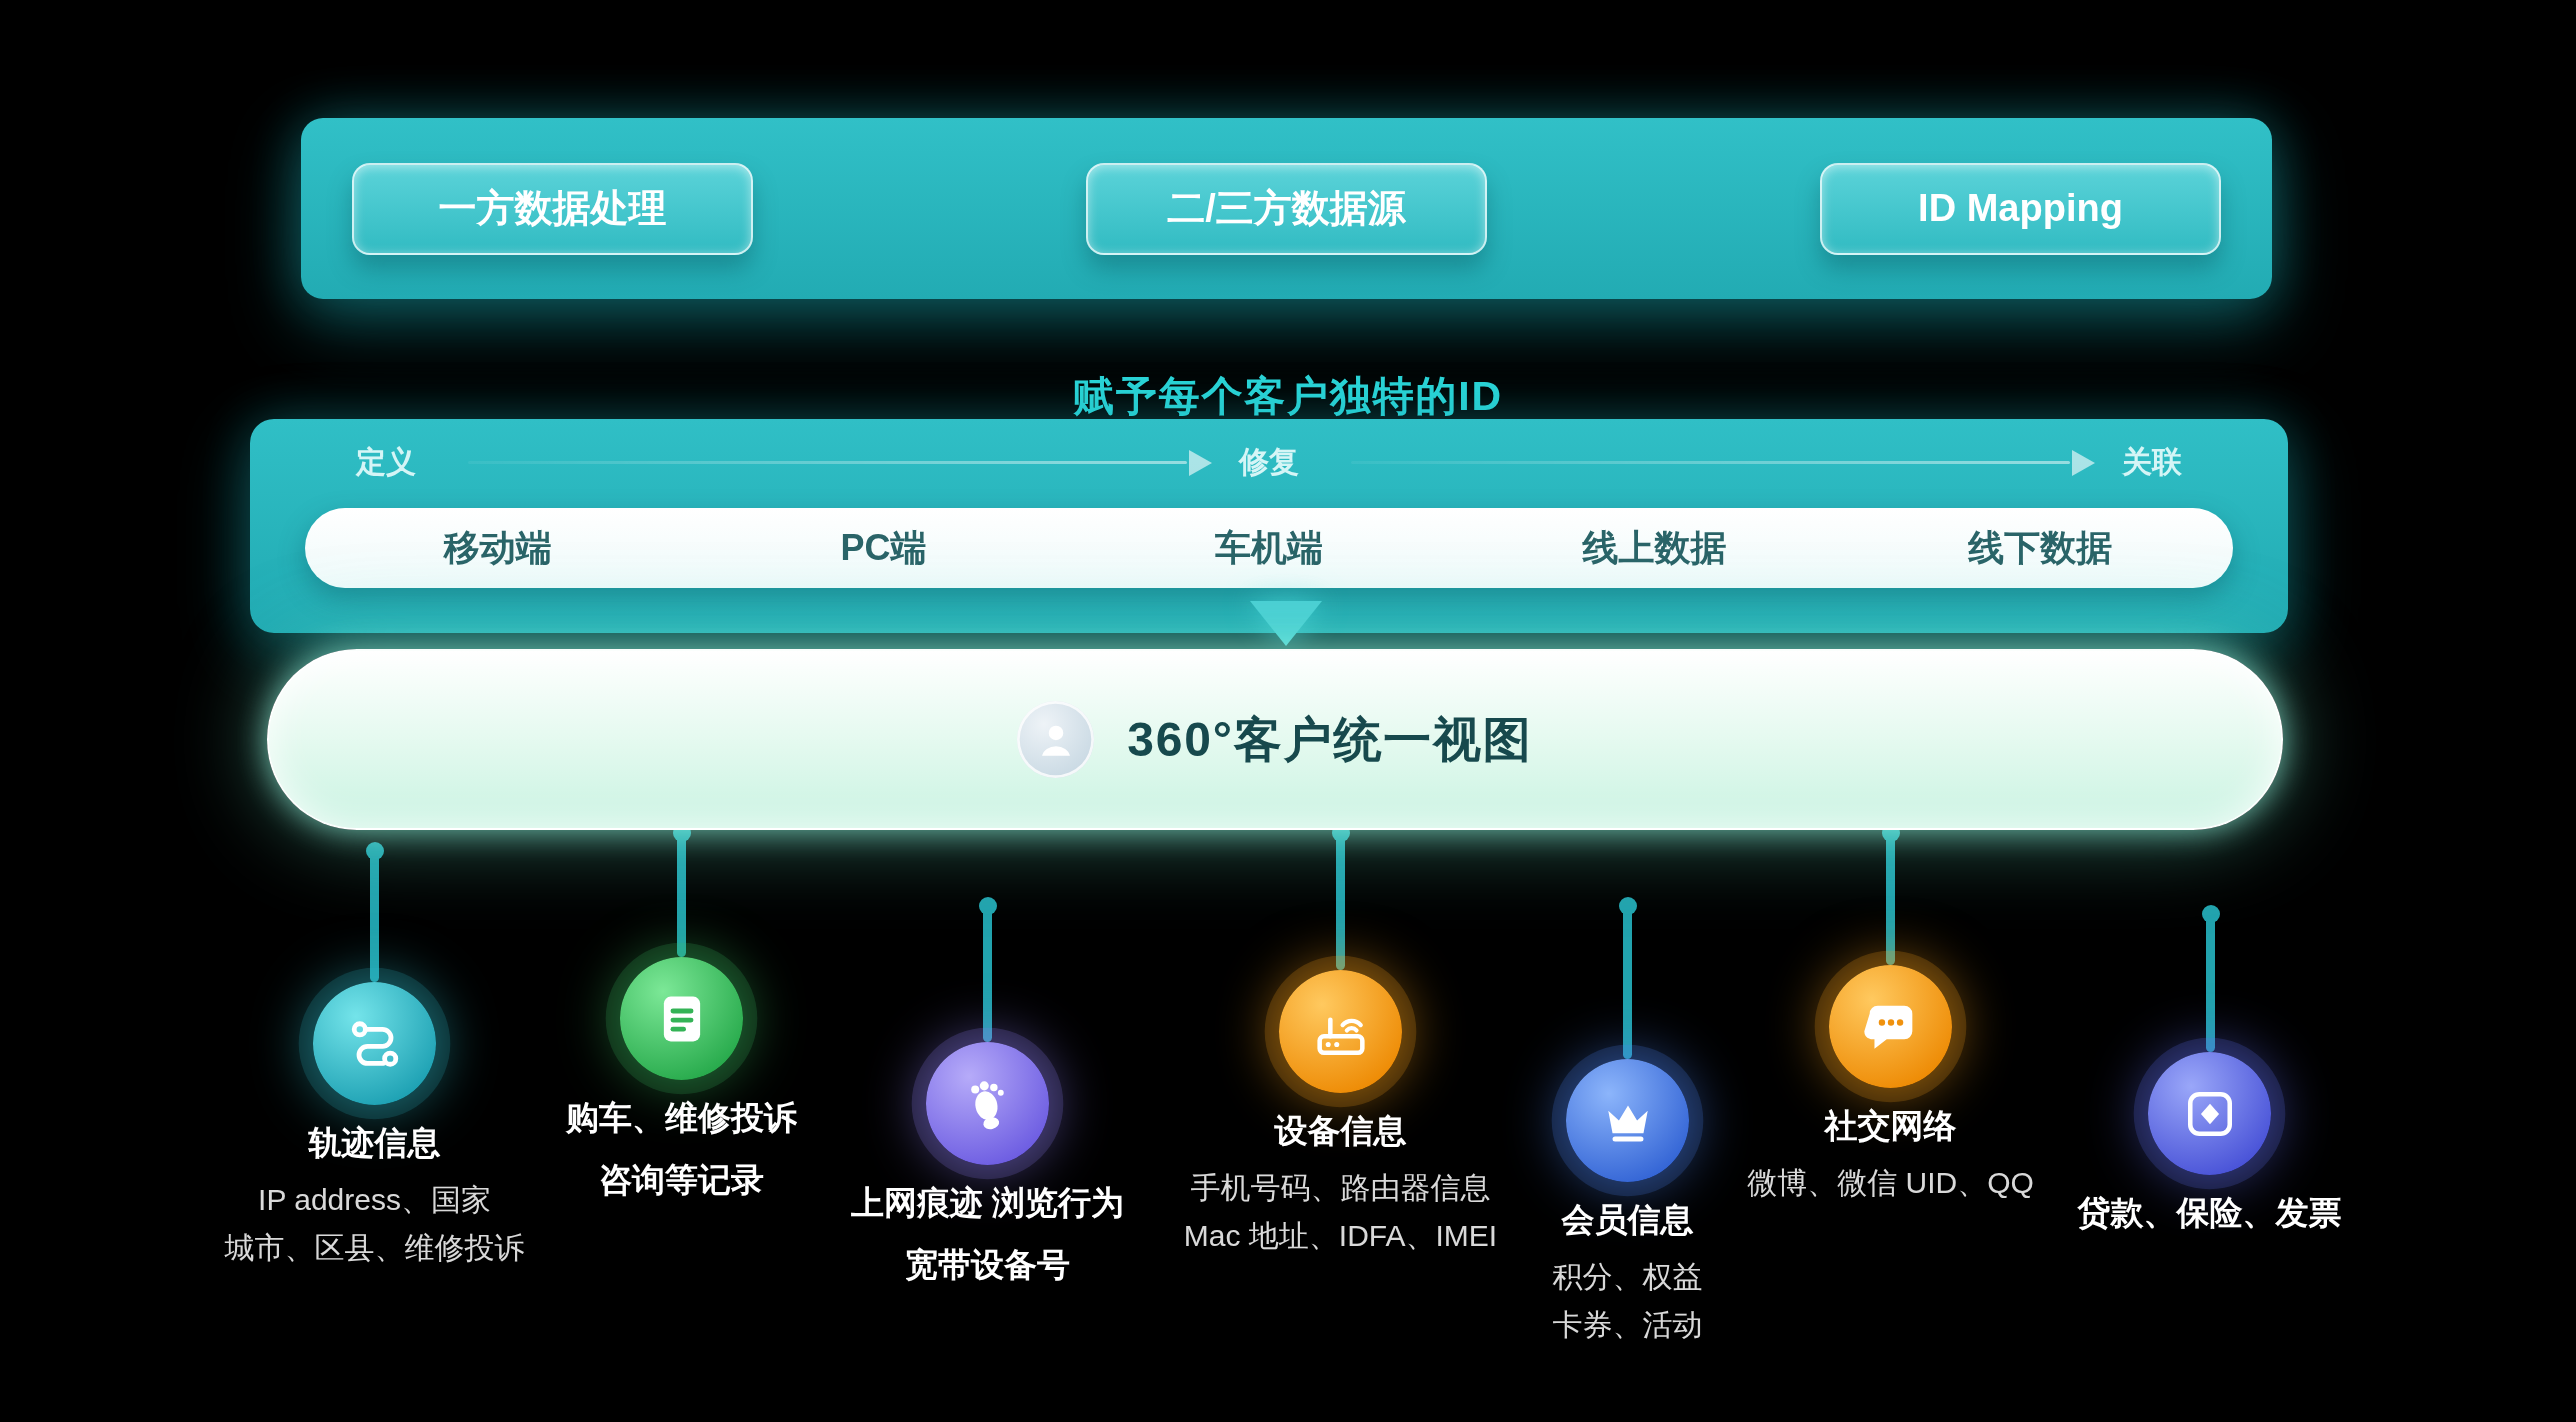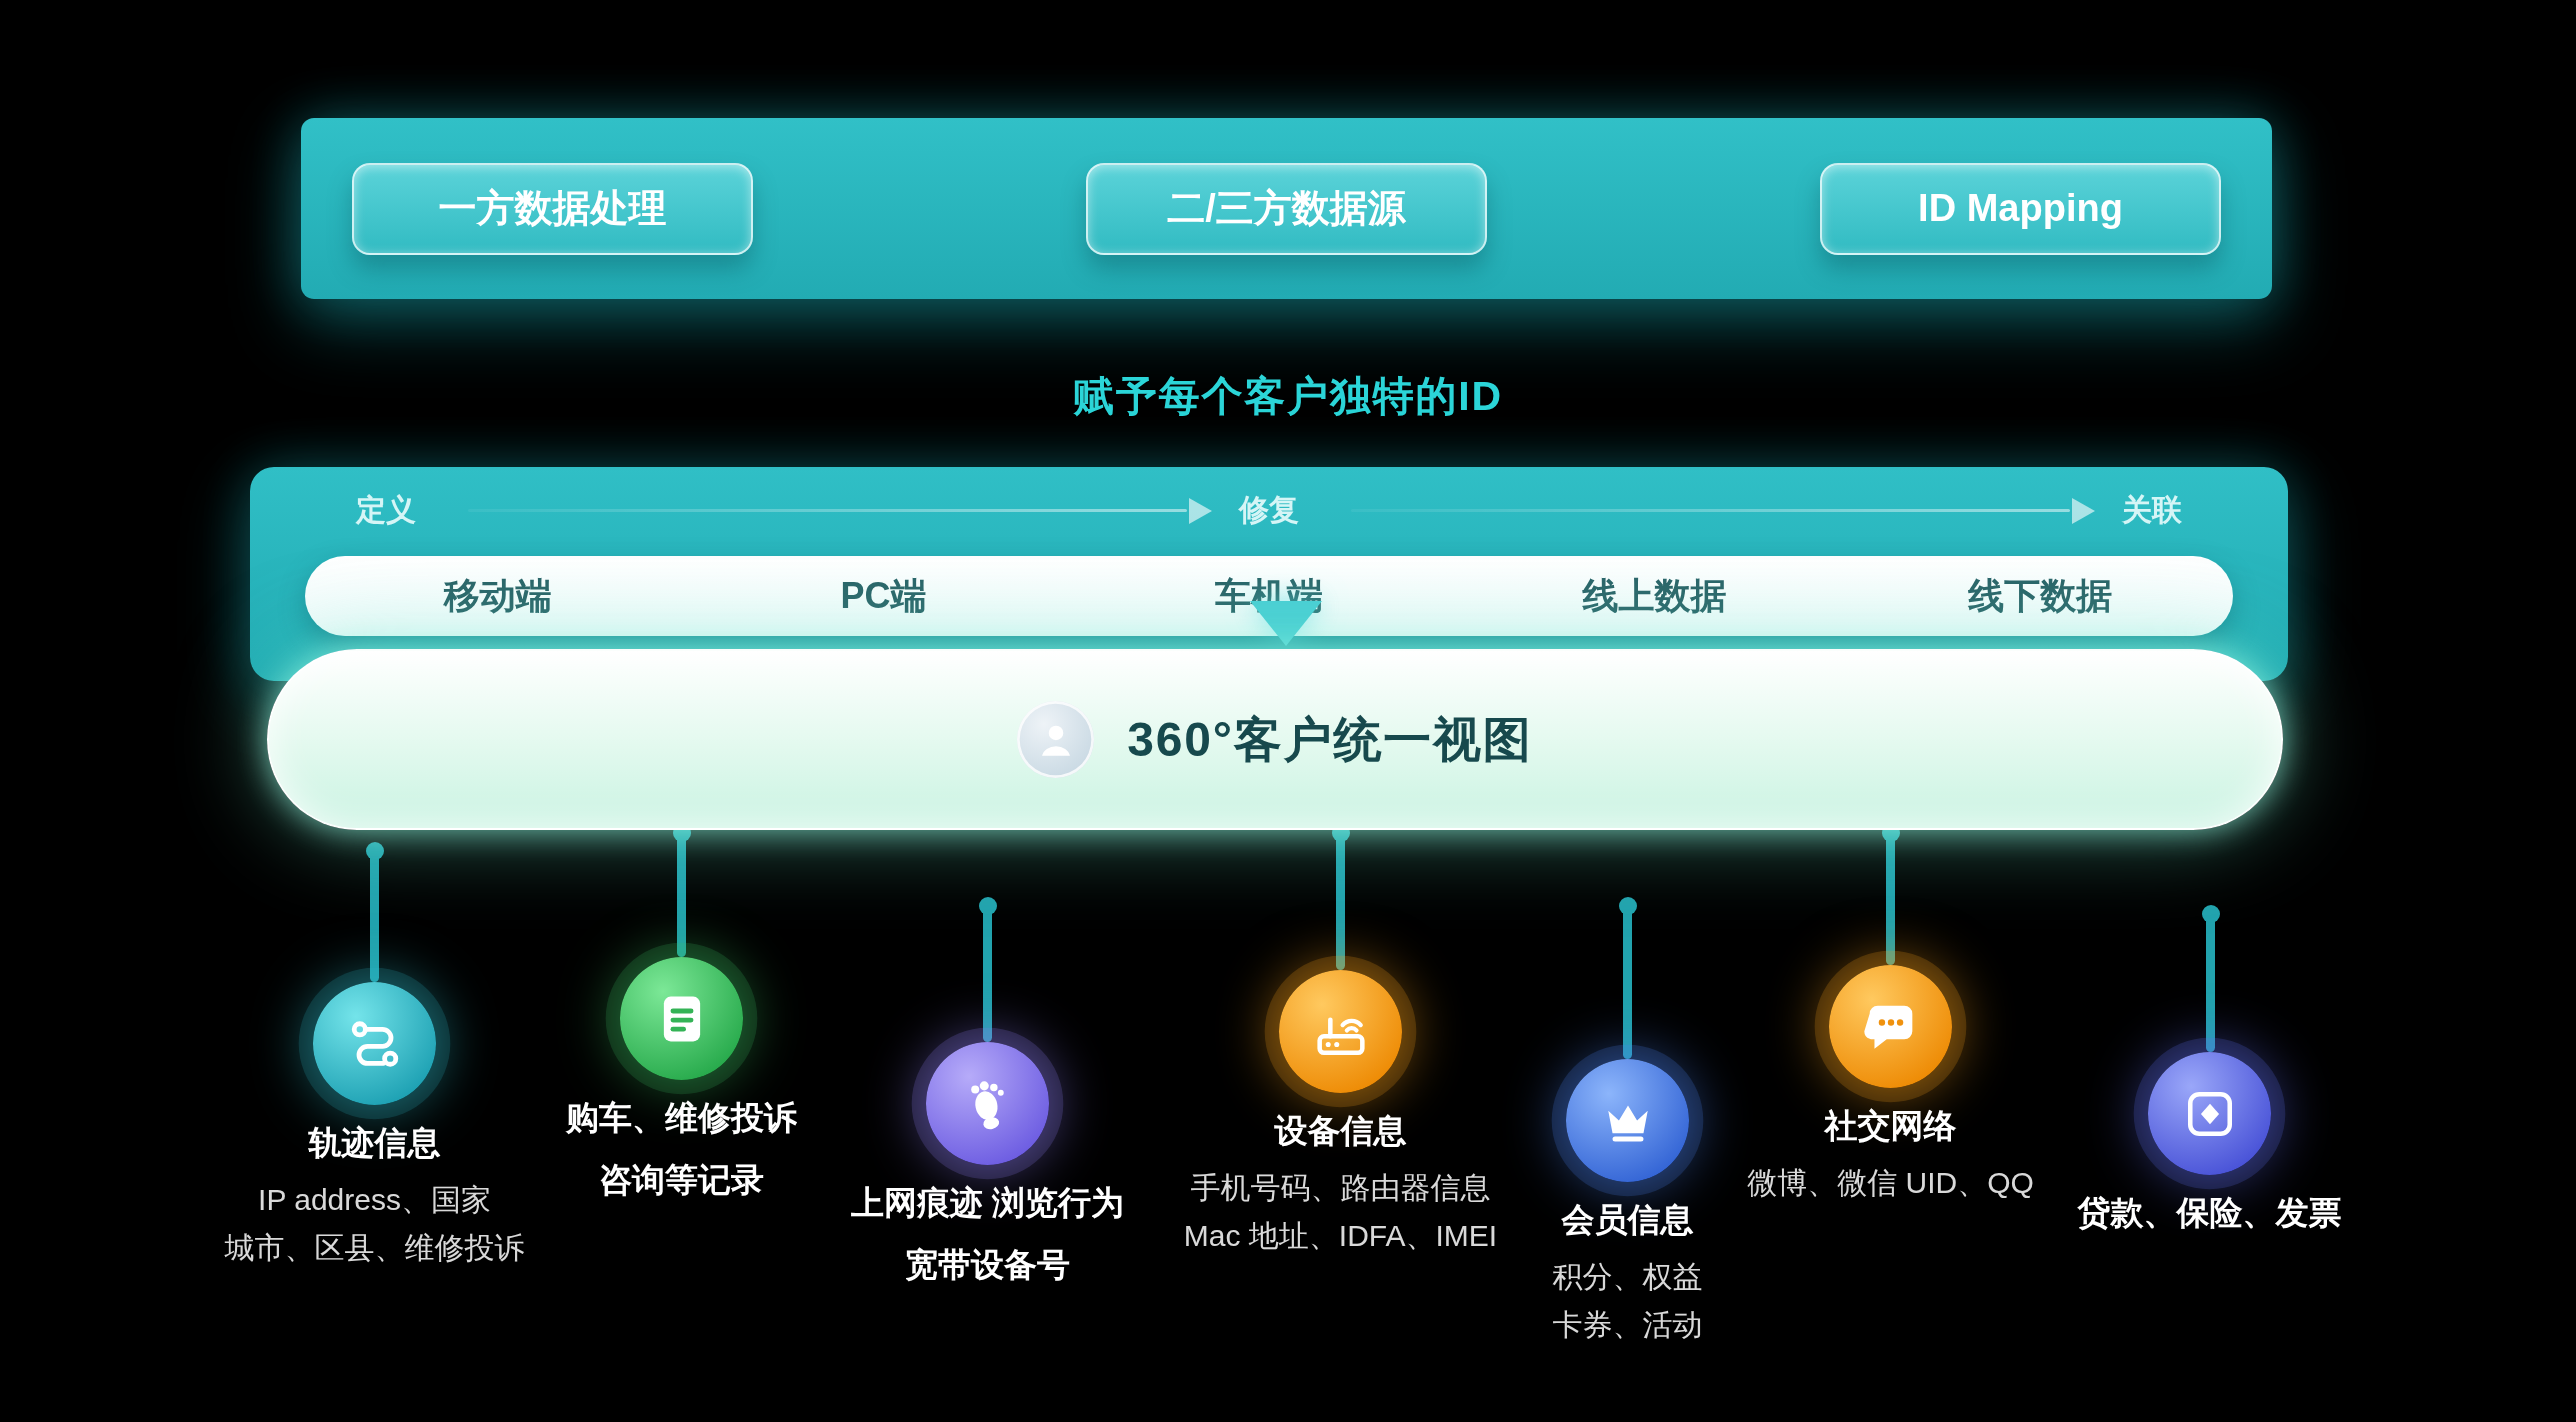--- a/index.html
+++ b/index.html
@@ -2,40 +2,40 @@
 <html style="--subtitle-teal: #2bd5d8; --channel-text: #2a6468; --unified-text: #17494d; --connector: #22a3ae;font-size:14.3px"><head>
 <meta charset="utf-8">
 <style>
   html,body{margin:0;padding:0;background:#000;}
   body{width:2576px;height:1422px;overflow:hidden;
        font-family:"Liberation Sans","DejaVu Sans",sans-serif;}
   .canvas{position:relative;width:2576px;height:1422px;background:#000;}
 
   
   .top-bar{position:absolute;left:301px;top:118px;width:1971px;height:181px;
-    border-radius:13px;
+    border-radius:22px;
     background:linear-gradient(180deg,#31c0c7 0%,#22abb3 100%);
     box-shadow:0 23px 72px rgba(20,150,158,.45),0 0 54px rgba(34,178,186,.35);
     display:flex;align-items:center;justify-content:center;gap:333px;z-index:2;text-align:center;}
   .pill{width:397px;height:88px;border-radius:18px;
     background:linear-gradient(180deg,#5bd3d9 0%,#31bbc2 100%);
     border:2.7px solid rgba(255,255,255,.75);
     box-shadow:0 14.3px 23px rgba(8,85,92,.38), inset 0 1.8px 10.7px rgba(255,255,255,.5);
     color:#fff;font-size:38px;font-weight:700;
     display:flex;align-items:center;justify-content:center;white-space:nowrap;cursor:pointer;}
 
   
   .subtitle{position:absolute;left:0;top:369px;width:2576px;text-align:center;
     color:var(--subtitle-teal,#2bd5d8);font-size:41px;font-weight:700;letter-spacing:1.8px;z-index:2;}
 
   
   .pipeline{position:absolute;left:250px;top:419px;width:2038px;height:214px;
     border-radius:24px;
     background:linear-gradient(180deg,#30bfc6 0%,#21aab2 100%);
-    box-shadow:0 23px 72px rgba(20,150,158,.4),0 0 54px rgba(34,178,186,.3);z-index:2;margin-top:48px;}
+    box-shadow:0 23px 72px rgba(20,150,158,.4),0 0 54px rgba(34,178,186,.3);z-index:2;}
   .stages{position:absolute;left:0;right:0;top:16px;height:55px;
     display:flex;align-items:center;padding:0 106px;box-sizing:border-box;}
   .stage{color:rgba(232,252,252,.9);font-size:30px;font-weight:600;white-space:nowrap;}
   .arrow-line{flex:1;height:3.6px;margin:0 52px;position:relative;border-radius:1.8px;
     background:linear-gradient(90deg,rgba(255,255,255,.06),rgba(255,255,255,.5));}
   .arrow-head{position:absolute;right:-25px;top:50%;transform:translateY(-50%);
     width:0;height:0;border-top:13.4px solid transparent;border-bottom:13.4px solid transparent;
     border-left:23px solid rgba(255,255,255,.6);}
   .channels{position:absolute;left:55px;right:55px;top:89px;height:80px;
     border-radius:48px;background:linear-gradient(180deg,#ffffff 0%,#eefafa 100%);

